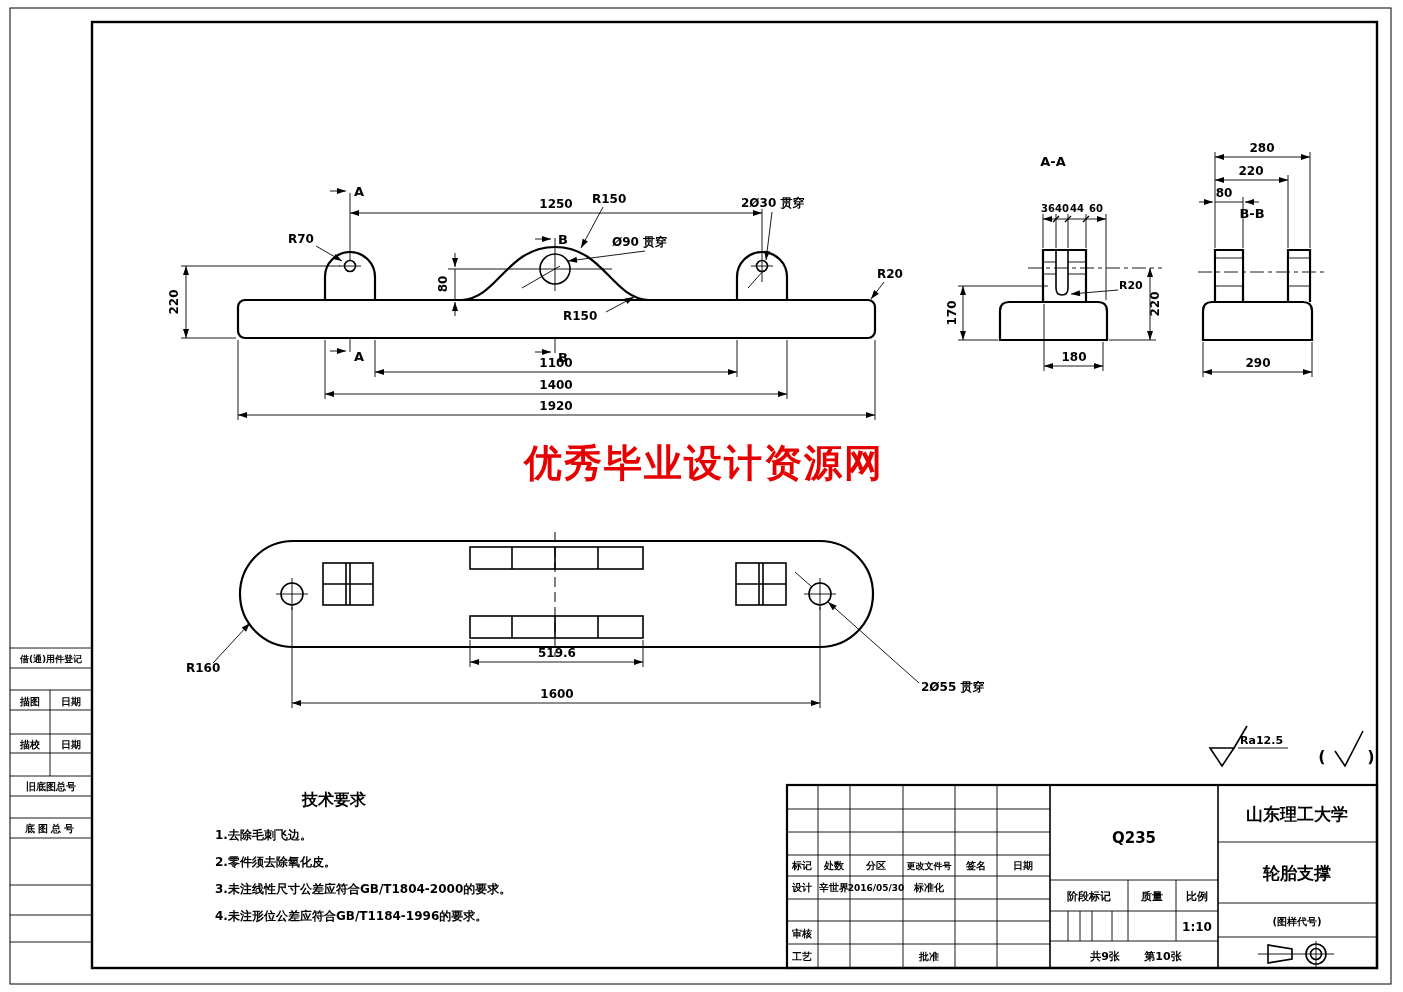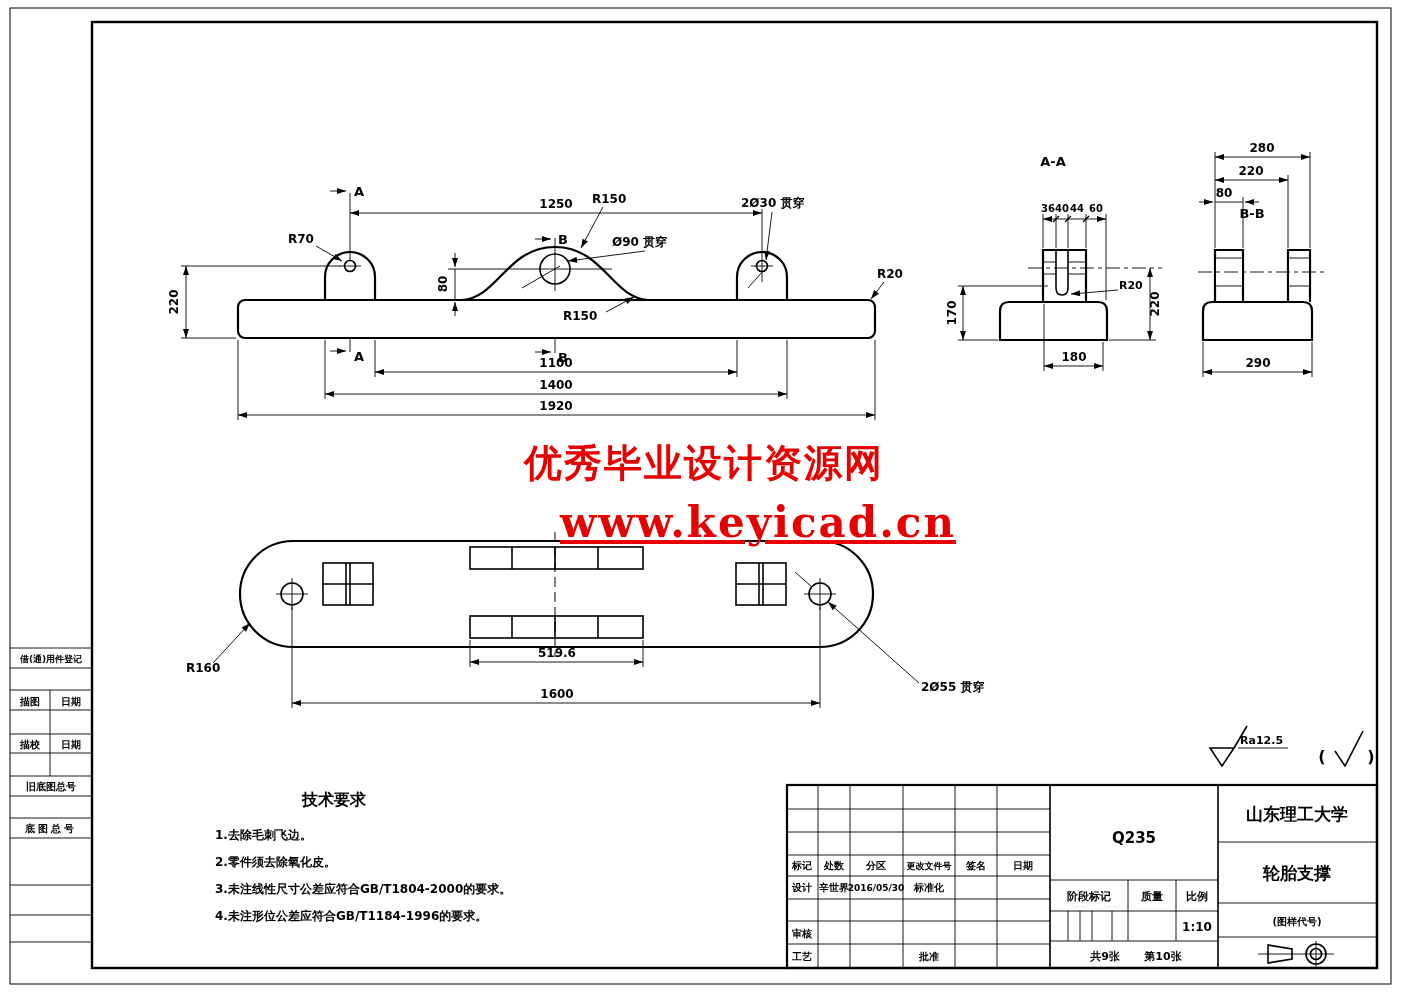--- a/index.html
+++ b/index.html
@@ -343,15 +343,14 @@
       <line x1="1258" y1="954" x2="1334" y2="954" class="thin"></line>
       <path d="M1268,945 L1268,963 L1292,959 L1292,949 Z" class="med"></path>
       <circle cx="1316" cy="954" r="10" class="med"></circle>
       <circle cx="1316" cy="954" r="5.5" class="med"></circle>
       <line x1="1316" y1="941" x2="1316" y2="967" class="thin"></line>
     </g>
   </g>
 </svg>
 
 <div class="wm1">优秀毕业设计资源网</div>
-<div class="wm2">www.keyicad.cn</div>
 
 </div>
 
 </body></html>

